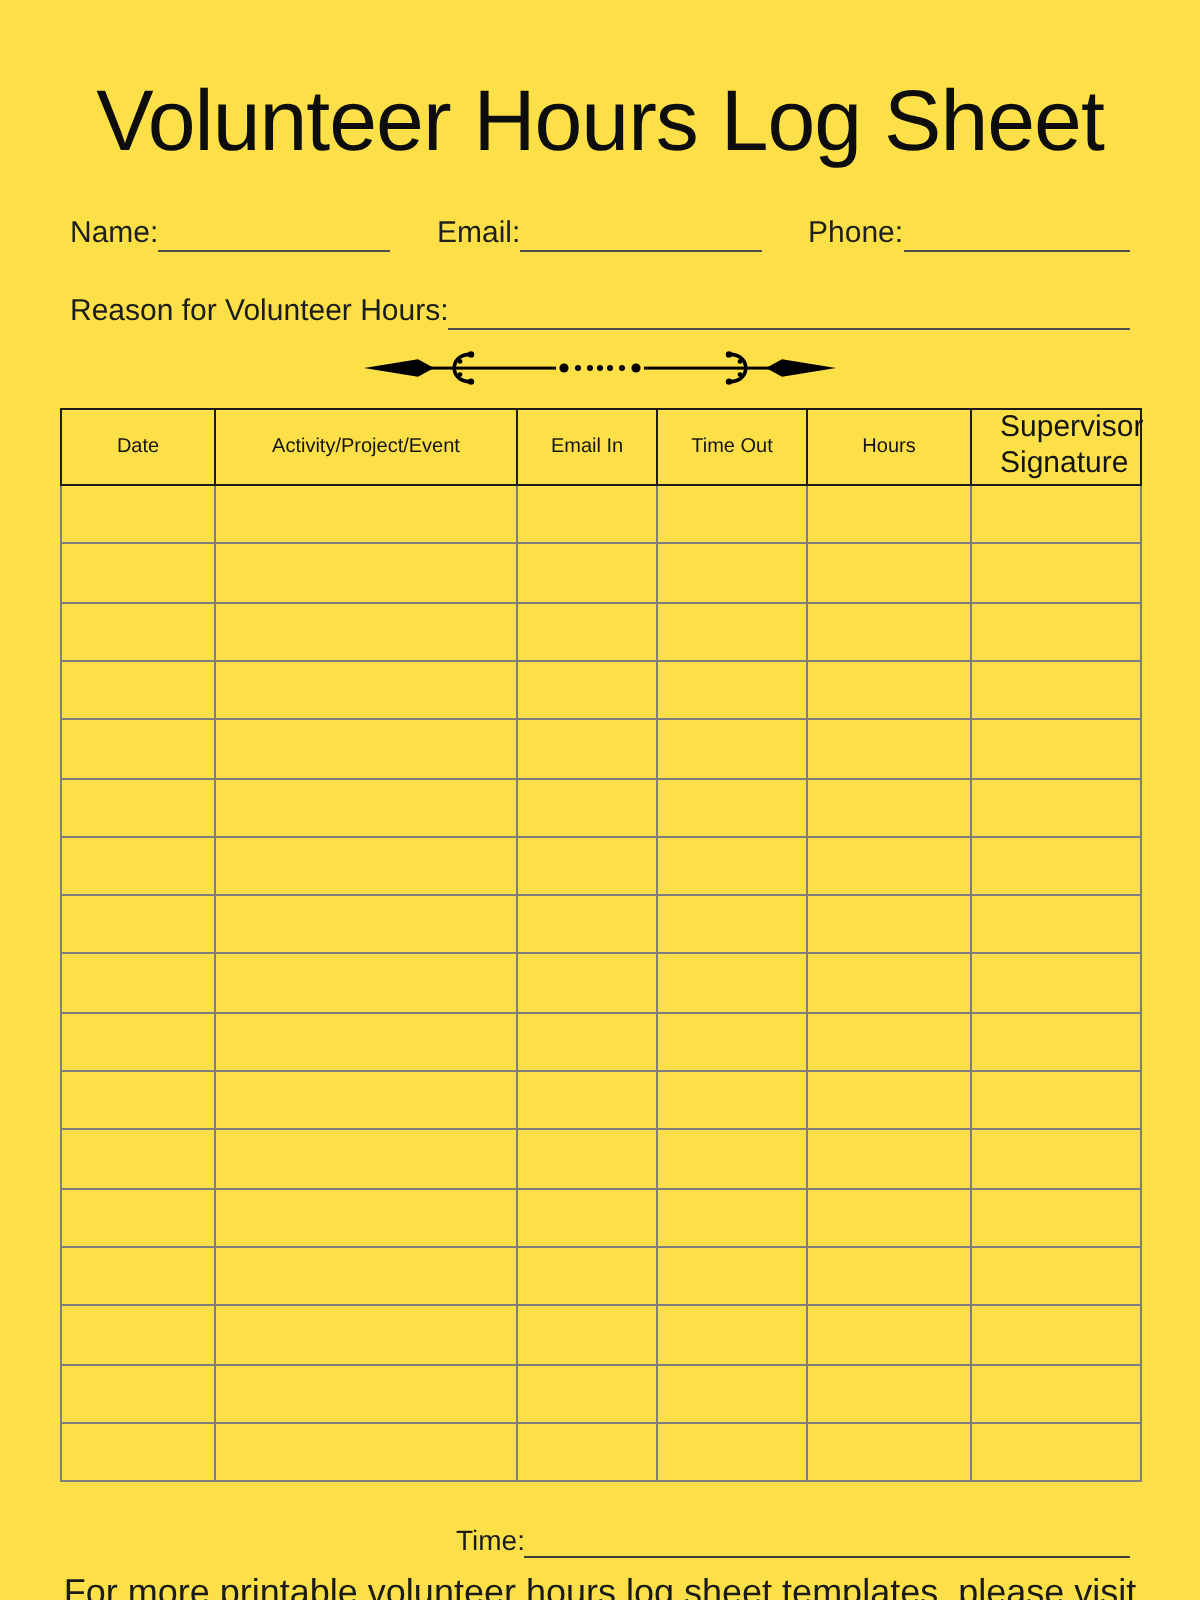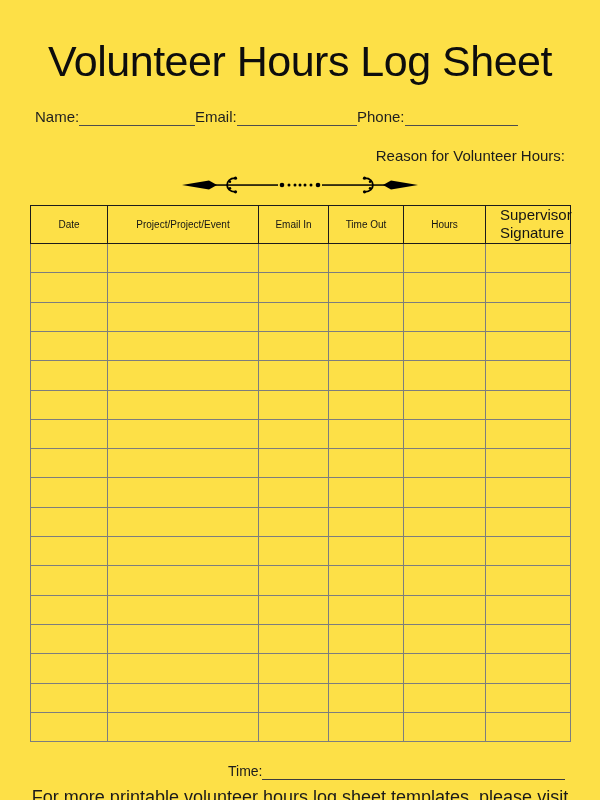--- a/index.html
+++ b/index.html
@@ -18,20 +18,21 @@
     text-align:center;
     font-size:43px;
     font-weight:500;
     letter-spacing:-0.5px;
     color:#0d0d0d;
     line-height:1.2;
   }
   .field-row{
     display:flex;
     margin:20px 35px 0 35px;
+    justify-content:space-between;
   }
   .field{
     display:flex;
     align-items:flex-end;
   }
   .field .lbl{
     font-size:15px;
     font-weight:500;
     white-space:nowrap;
     color:#1f1f1f;
@@ -44,21 +45,20 @@
     height:16px;
     display:inline-block;
   }
   .f-name{width:160px;}
   .f-phone{width:161px;}
   .f-email{width:162px;}
   .reason-row{
     display:flex;
     align-items:flex-end;
     margin:21px 35px 0 35px;
-    flex-direction:column;
   }
   .divider-wrap{
     margin-top:9px;
     text-align:center;
     line-height:0;
   }
   table.log{
     border-collapse:collapse;
     margin:10px 30px 0 30px;
     width:540px;
@@ -168,21 +168,21 @@
       <col class="c0">
         <col class="c1">
         <col class="c2">
         <col class="c3">
         <col class="c4">
         <col class="c5">
     </colgroup>
     <thead>
       <tr>
           <th class="c0">Date</th>
-          <th class="c1">Project/Project/Event</th>
+          <th class="c1">Activity/Project/Event</th>
           <th class="c2">Email In</th>
           <th class="c3">Time Out</th>
           <th class="c4">Hours</th>
           <th class="c5">Supervisor Signature</th>
         </tr>
     </thead>
     <tbody>
         <tr>
           <td class="c0"></td>
           <td class="c1"></td>

